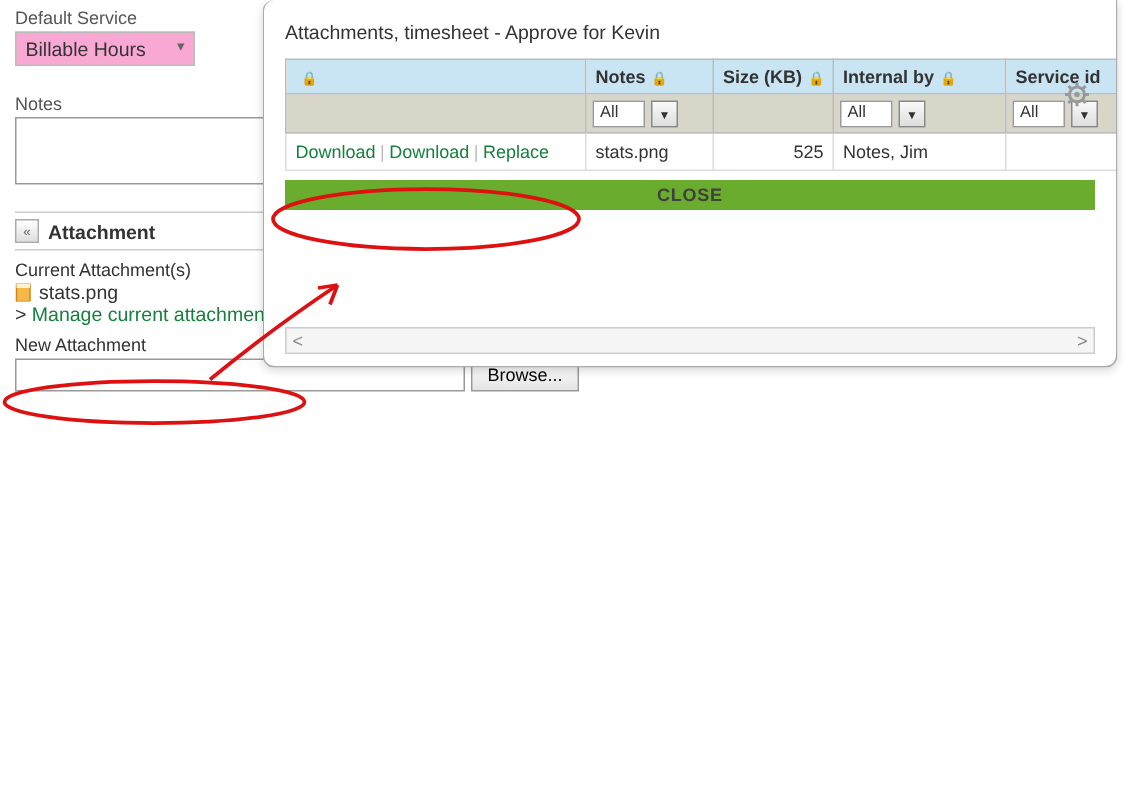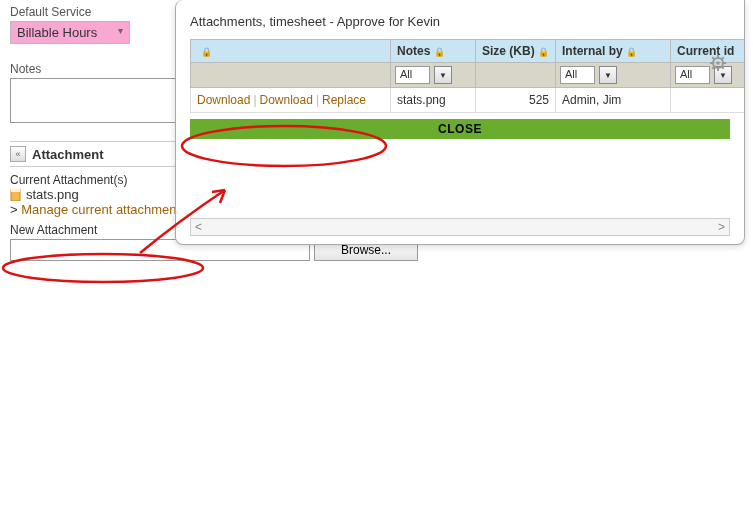--- a/index.html
+++ b/index.html
@@ -68,37 +68,37 @@
   .file-line {
     display: flex;
     align-items: center;
     gap: 4px;
   }
   .file-icon {
     width: 12px;
     height: 12px;
   }
   .link {
-    color: #a16207;
+    color: #15803d;
     cursor: pointer;
   }
   .browse-row {
     display: flex;
     margin-top: 2px;
   }
   .browse-input {
     border: 1px solid #999;
     width: 300px;
     height: 22px;
     background: #fff;
   }
   .browse-btn {
     border: 1px solid #999;
     background: linear-gradient(#fff, #e5e5e5);
-    padding: 2px 26px;
+    padding: 2px 10px;
     font-size: 12px;
     cursor: pointer;
     margin-left: 4px;
   }
 
   
   .modal {
     position: absolute;
     left: 175px;
     top: 0px;
@@ -191,21 +191,21 @@
   }
   .actions-cell {
     color: #0a76b5;
   }
   .actions-cell .sep {
     color: #bbb;
     margin: 0 3px;
   }
   .close-btn {
     background: #6aac2e;
-    color: #000000;
+    color: #404040;
     font-weight: bold;
     font-size: 12px;
     padding: 3px 12px;
     border: none;
     float: right;
     margin-top: 6px;
     cursor: pointer;
     letter-spacing: 0.5px;
   }
   .scroll-bar {
@@ -294,21 +294,21 @@
         <col style="width:80px">
         <col style="width:115px">
         <col style="width:85px">
     </colgroup>
     <tbody>
         <tr>
       <th><span></span><span class="lock">🔒</span></th>
       <th><span>Notes</span><span class="lock">🔒</span></th>
       <th><span>Size (KB)</span><span class="lock">🔒</span></th>
       <th><span>Internal by</span><span class="lock">🔒</span></th>
-      <th><span>Current id</span></th>
+      <th><span>Service id</span></th>
     </tr>
     <tr class="filter-row">
       <td></td>
       <td>
         <span class="filter-select">
           <span class="filter-input">All</span>
           <span class="filter-btn">▼</span>
         </span>
       </td>
       <td></td>
@@ -324,21 +324,21 @@
           <span class="filter-btn">▼</span>
         </span>
       </td>
     </tr>
     <tr class="data-row">
       <td class="actions-cell">
         <span class="link">Download</span><span class="sep">|</span><span class="link">Download</span><span class="sep">|</span><span class="link">Replace</span>
       </td>
       <td>stats.png</td>
       <td style="text-align:right">525</td>
-      <td>Admin, Jim</td>
+      <td>Notes, Jim</td>
       <td></td>
     </tr>
   </tbody>
     </table>
 
   <button class="close-btn">CLOSE</button>
   <div style="clear:both"></div>
 
   <div class="scroll-bar">
     <span class="scroll-handle">&lt;</span>

